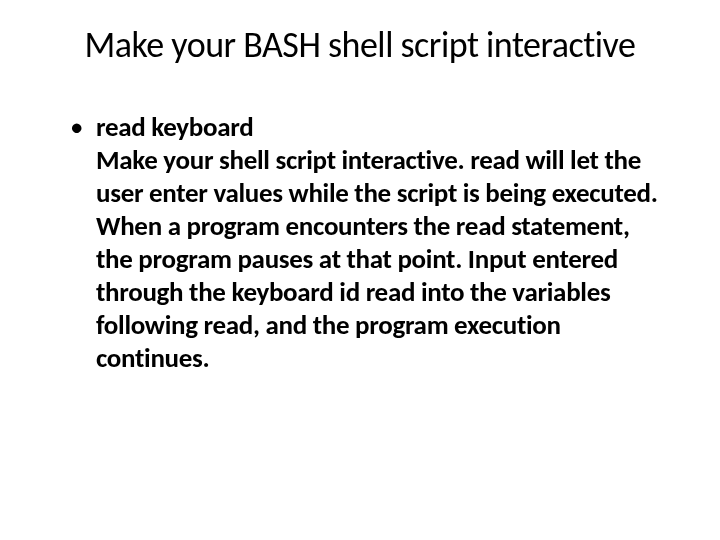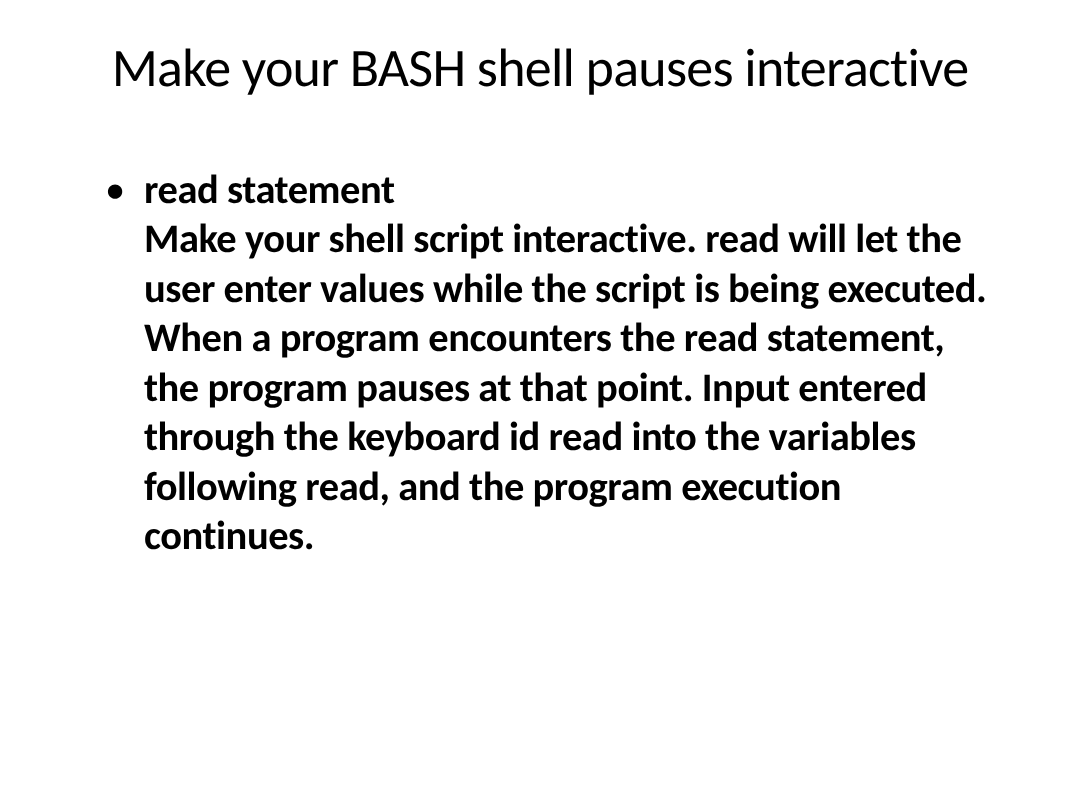--- a/index.html
+++ b/index.html
@@ -45,20 +45,20 @@
     .bullet-heading {
       font-weight: bold;
     }
     .bullet-body {
       font-weight: bold;
     }
   </style>
 </head>
 <body>
 
-<h1 class="slide-title">Make your BASH shell pauses interactive</h1>
+<h1 class="slide-title">Make your BASH shell script interactive</h1>
 
 <ul class="bullet-list">
   <li class="bullet-item">
-    <span class="bullet-heading">read statement</span><br>
+    <span class="bullet-heading">read keyboard</span><br>
     <span class="bullet-body">Make your shell script interactive. read will let the user enter values while the script is being executed. When a program encounters the read statement, the program pauses at that point. Input entered through the keyboard id read into the variables following read, and the program execution continues.</span>
   </li>
 </ul>
 
 </body></html>

